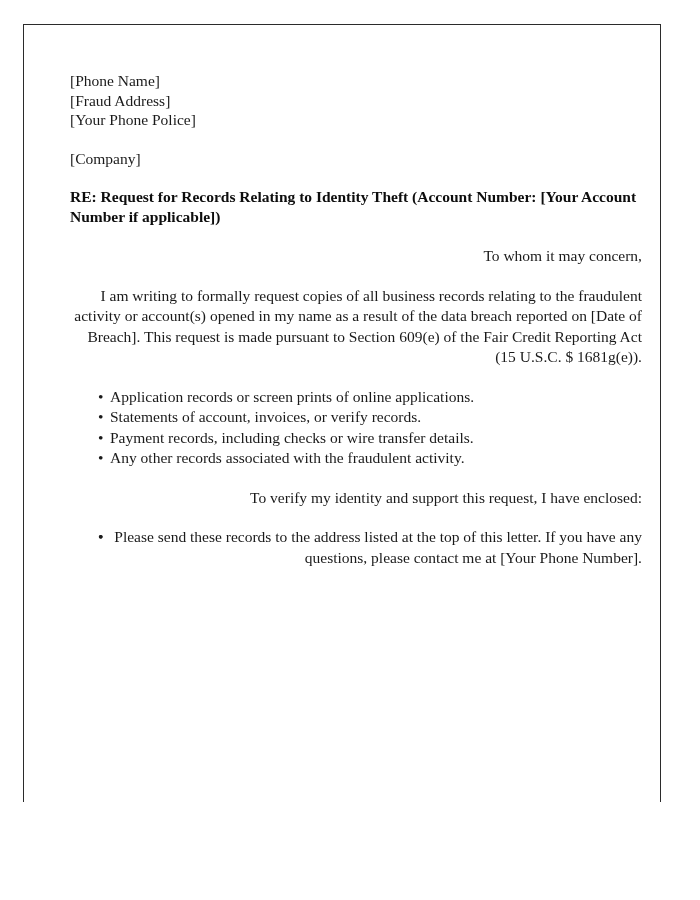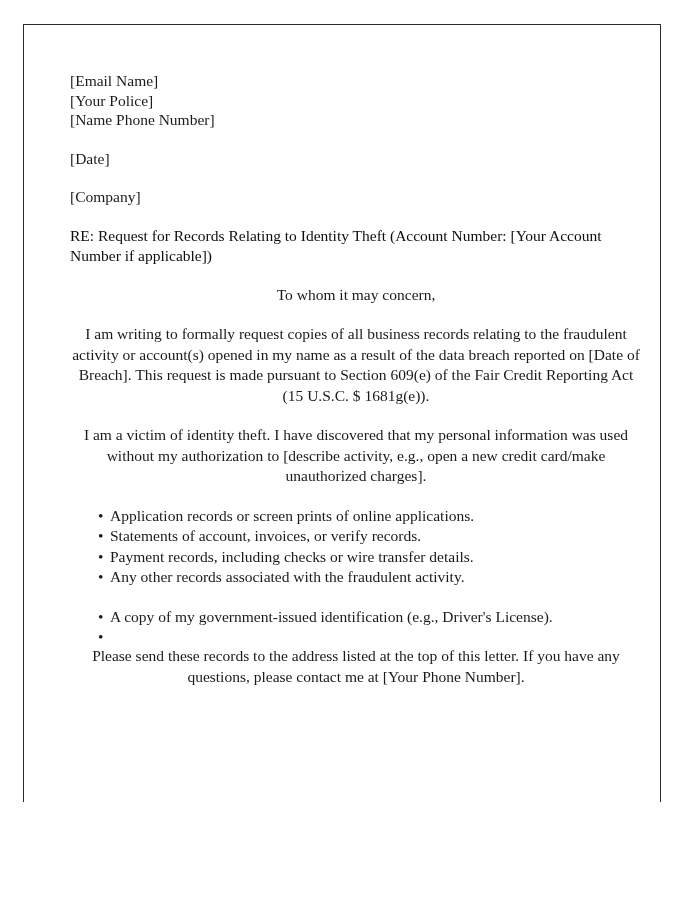--- a/index.html
+++ b/index.html
@@ -48,31 +48,31 @@
     margin-bottom: 19px;
   }
 
   .block:last-child {
     margin-bottom: 0;
   }
 
   .subject-line {
     font-size: 15.5px;
     line-height: 20px;
-    font-weight: normal;
+    font-weight: bold;
     color: #0d0d0d;
     margin-bottom: 19px;
   }
 
   .para {
     font-size: 15.5px;
     line-height: 20.5px;
     color: #1a1a1a;
     margin-bottom: 19px;
-    text-align: center;
+    text-align: right;
   }
 
   ul.doc-list {
     list-style: none;
     margin: 0 0 19px 0;
     padding: 0;
   }
 
   ul.doc-list li {
     position: relative;
@@ -91,40 +91,36 @@
     line-height: 20.5px;
   }
 </style>
 </head>
 <body>
 
 <div class="page-frame">
   <div class="page-body">
 
     <div class="block">
-      <div class="letter-line">[Email Name]</div>
-      <div class="letter-line">[Your Police]</div>
-      <div class="letter-line">[Name Phone Number]</div>
+      <div class="letter-line">[Phone Name]</div>
+      <div class="letter-line">[Fraud Address]</div>
+      <div class="letter-line">[Your Phone Police]</div>
     </div>
 
-    <div class="block">
-      <div class="letter-line">[Date]</div>
-    </div>
 
     <div class="block">
       <div class="letter-line">[Company]</div>
     </div>
 
     <div class="subject-line">RE: Request for Records Relating to Identity Theft (Account Number: [Your Account Number if applicable])</div>
 
     <div class="para">To whom it may concern,</div>
 
     <div class="para">I am writing to formally request copies of all business records relating to the fraudulent activity or account(s) opened in my name as a result of the data breach reported on [Date of Breach]. This request is made pursuant to Section 609(e) of the Fair Credit Reporting Act (15 U.S.C. $ 1681g(e)).</div>
 
-    <div class="para">I am a victim of identity theft. I have discovered that my personal information was used without my authorization to [describe activity, e.g., open a new credit card/make unauthorized charges].</div>
 
 
     <ul class="doc-list">
       <li>
         <span class="bullet-glyph">•</span>
         <span>Application records or screen prints of online applications.</span>
       </li>
       <li>
         <span class="bullet-glyph">•</span>
         <span>Statements of account, invoices, or verify records.</span>
@@ -132,25 +128,25 @@
       <li>
         <span class="bullet-glyph">•</span>
         <span>Payment records, including checks or wire transfer details.</span>
       </li>
       <li>
         <span class="bullet-glyph">•</span>
         <span>Any other records associated with the fraudulent activity.</span>
       </li>
     </ul>
 
+    <div class="para">To verify my identity and support this request, I have enclosed:</div>
 
     <ul class="doc-list">
       <li>
         <span class="bullet-glyph">•</span>
-        <span>A copy of my government-issued identification (e.g., Driver's License).</span>
       </li>
       <li>
         <span class="bullet-glyph">•</span>
       </li>
     </ul>
 
     <div class="para">Please send these records to the address listed at the top of this letter. If you have any questions, please contact me at [Your Phone Number].</div>
 
 
   </div>

